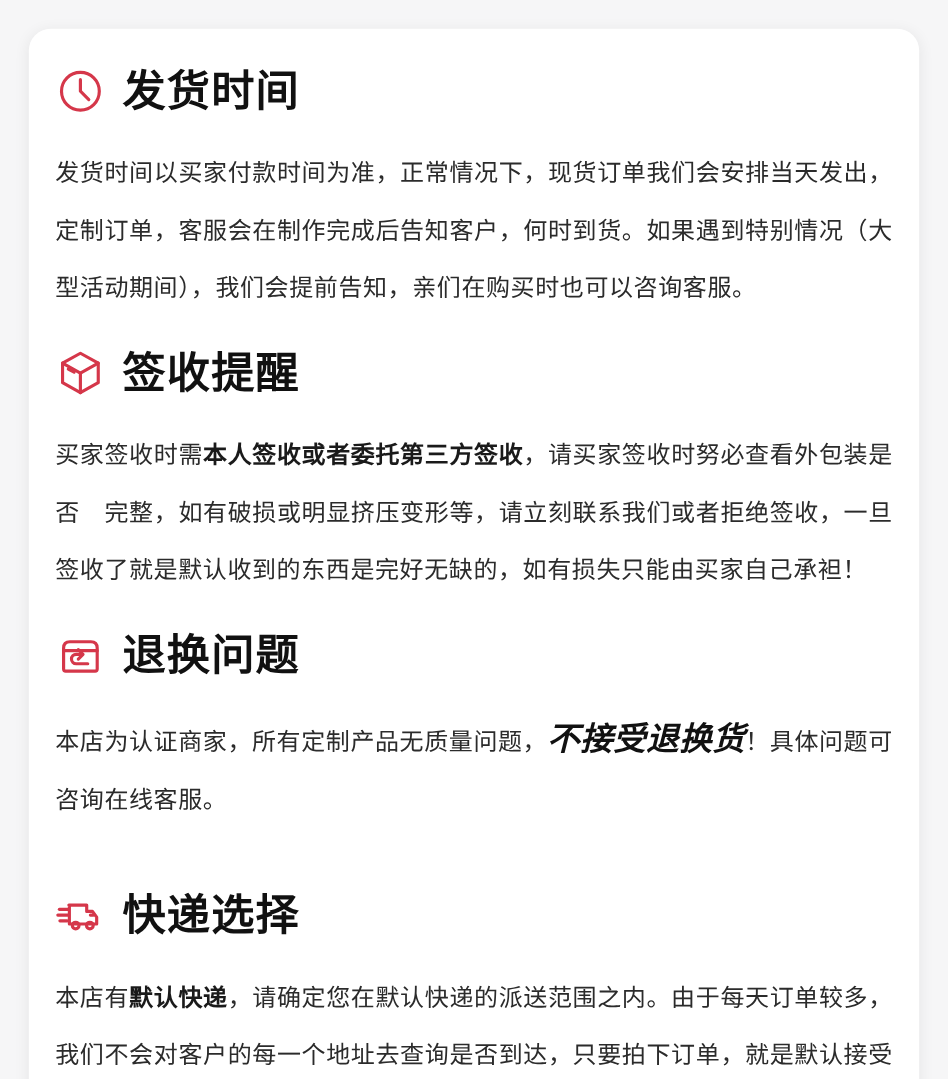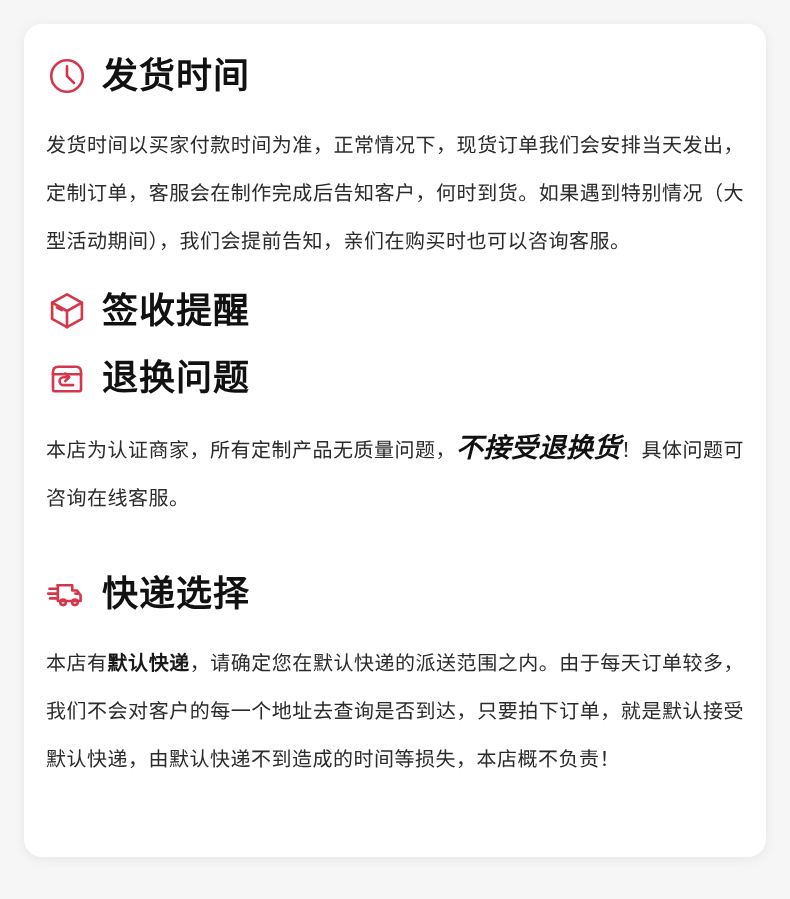--- a/index.html
+++ b/index.html
@@ -78,20 +78,21 @@
       <span class="section-icon">
         <svg viewBox="0 0 48 48" fill="none" stroke="#d5374a" stroke-width="3" stroke-linecap="round" stroke-linejoin="round">
           <path d="M24 5 L41 14.5 V33 L24 42.5 L7 33 V14.5 Z"></path>
           <path d="M7 14.5 L24 24 L41 14.5"></path>
           <path d="M24 24 V42.5"></path>
           <path d="M12.5 20 L18 23"></path>
         </svg>
       </span>
       <span class="section-title">签收提醒</span>
     </div>
+    <p class="section-body"><span>买家签收时需</span><span class="run-bold">本人签收或者委托第三方签收</span><span>，请买家签收时努必查看外包装是否　完整，如有破损或明显挤压变形等，请立刻联系我们或者拒绝签收，一旦签收了就是默认收到的东西是完好无缺的，如有损失只能由买家自己承袒！</span></p>
   </div>
 
   <div class="section">
     <div class="section-header">
       <span class="section-icon">
         <svg viewBox="0 0 48 48" fill="none" stroke="#d5374a" stroke-width="3" stroke-linecap="round" stroke-linejoin="round">
           <path d="M8 16 q0 -6 6 -6 h20 q6 0 6 6 v20 q0 2 -2 2 h-28 q-2 0 -2 -2 z"></path>
           <path d="M8 18.5 H40"></path>
           <path d="M31 31 H20 a4.5 4.5 0 0 1 0 -9 h5"></path>
           <path d="M22 17.5 l4.5 4.5 -4.5 4.5"></path>

